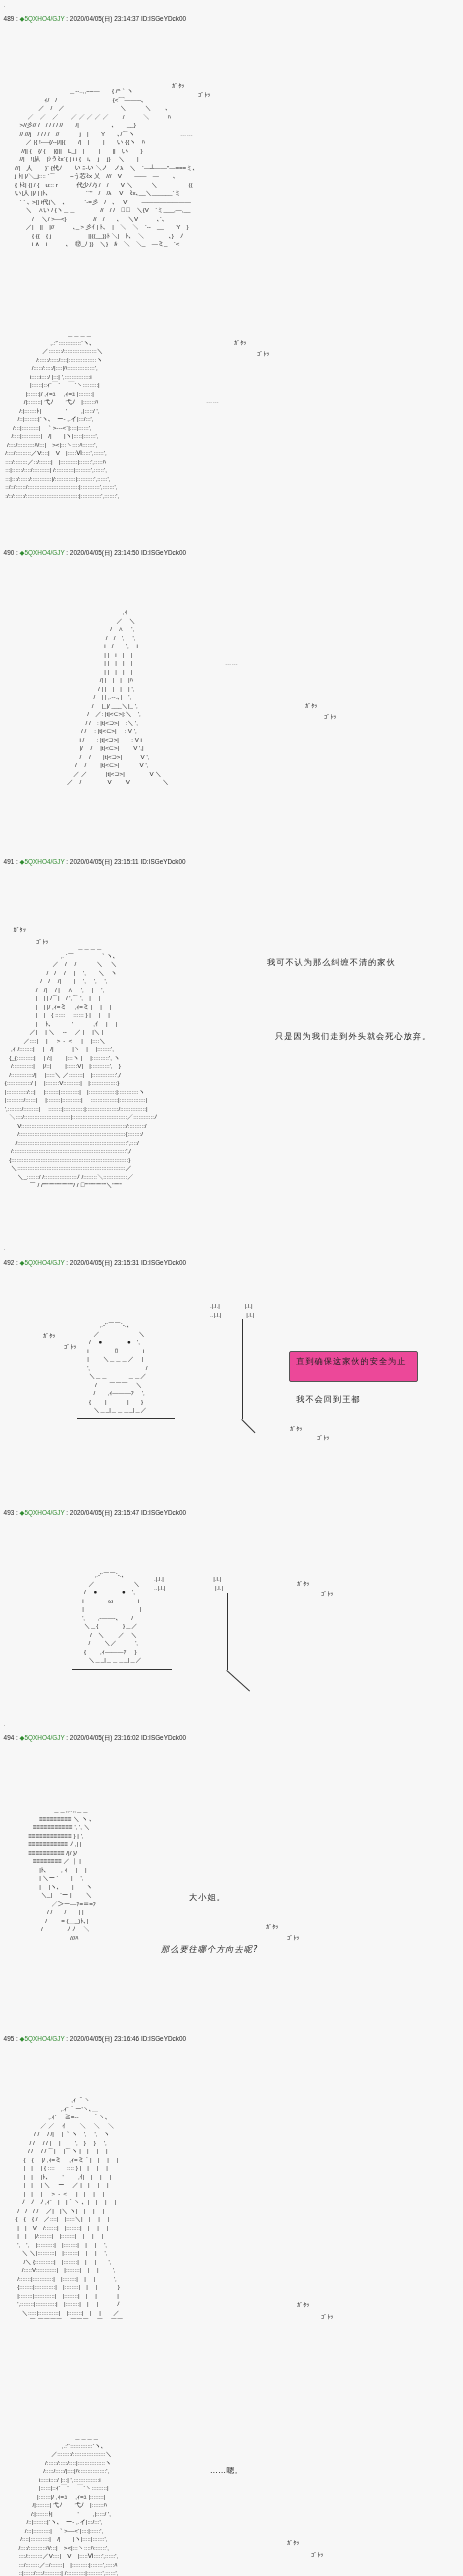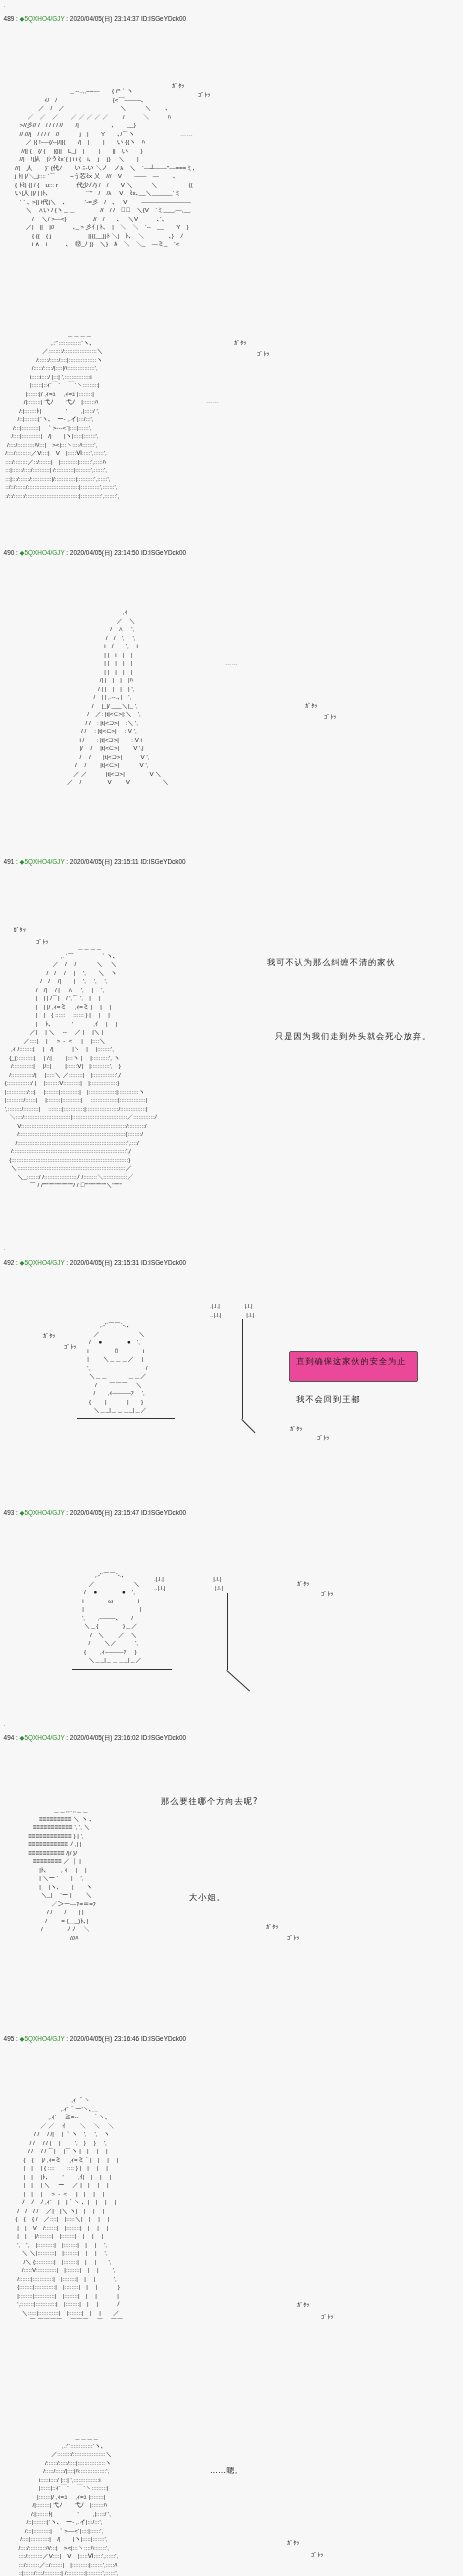--- a/index.html
+++ b/index.html
@@ -238,21 +238,21 @@
 　　≡≡≡≡≡≡≡≡ ／ ｜ |
 　　　|ﾄ､　　 , ｨ　 |　 |
 　　　| ＼ー ´　　|　 ',
 　　　|　 |ヽ､　　|　　ヽ
 　　　 ＼_|　 `ー |　　 ＼
 　　　　　／＞ー―ｧ=＝=ｧ
 　　　　 / /　　/　　| |
 　　　　/　　 = (＿_)ﾄ､|
 　　　 /　　　　ﾉ ﾉ　 ＼
 　　　　　　　　///ﾊ</pre>
-    <div class="dlg" style="left:161px;top:1796px;">那么要往哪个方向去呢?</div>
+    <div class="dlg" style="left:161px;top:1944px;font-style:italic;">那么要往哪个方向去呢?</div>
     <div class="dlg" style="left:189px;top:1892px;">大小姐。</div>
     <span class="sfx" style="left:266px;top:1923px;">ｶﾞﾀｯ</span>
     <span class="sfx" style="left:287px;top:1934px;">ｺﾞﾄｯ</span>
   </section>
 
   <section class="post" style="top:0;">
     <div class="hdr" style="top:2035px;">
       <span>495</span><span> : </span><span class="trip">◆5QXHO4/GJY</span><span> : </span><span>2020/04/05(日) 23:16:46</span> <span>ID:ISGeYDck00</span>
     </div>
     <pre class="aa" style="left:15.5px;top:2096px;">　　　　　　　　　,ｨ ＾ヽ

